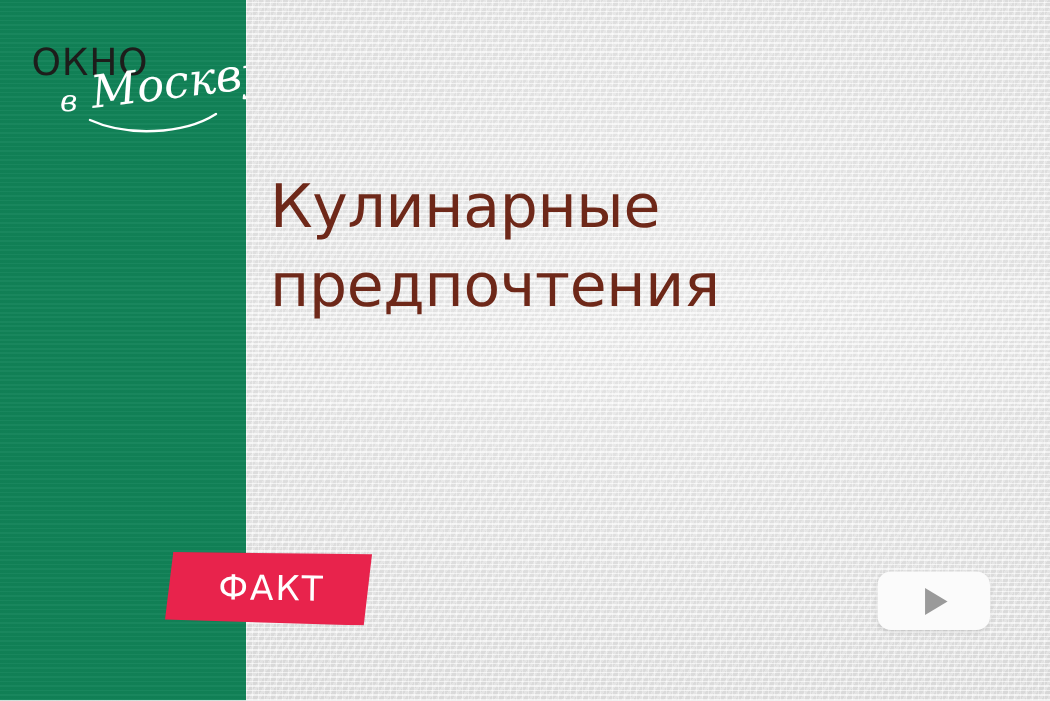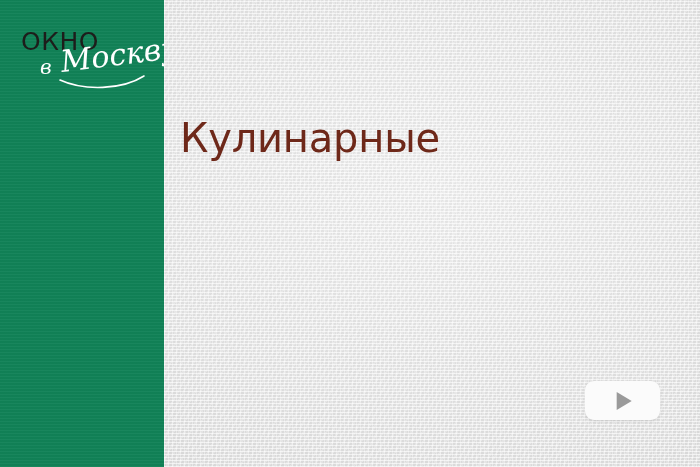--- a/index.html
+++ b/index.html
@@ -139,20 +139,24 @@
 
       <g>
         <text x="44" y="50" font-family="DejaVu Serif, Liberation Serif, serif" font-size="30" font-style="italic" fill="#ffffff" transform="rotate(-7 44 50)">Москву</text>
         <path d="M 42 58 C 66 69, 104 68, 126 54" stroke="#ffffff" stroke-width="1.6" fill="none" stroke-linecap="round"></path>
       </g>
     </svg>
   </div>
 
   <div class="headline">
     <span class="ln">Кулинарные</span>
+    <span class="ln">предпочтения</span>
   </div>
 
+  <div class="fact-banner">
+    <div class="fact-label">ФАКТ</div>
+  </div>
 
   <div class="play-button">
     <div class="play-triangle"></div>
   </div>
 
 </div>
 
 </body></html>

